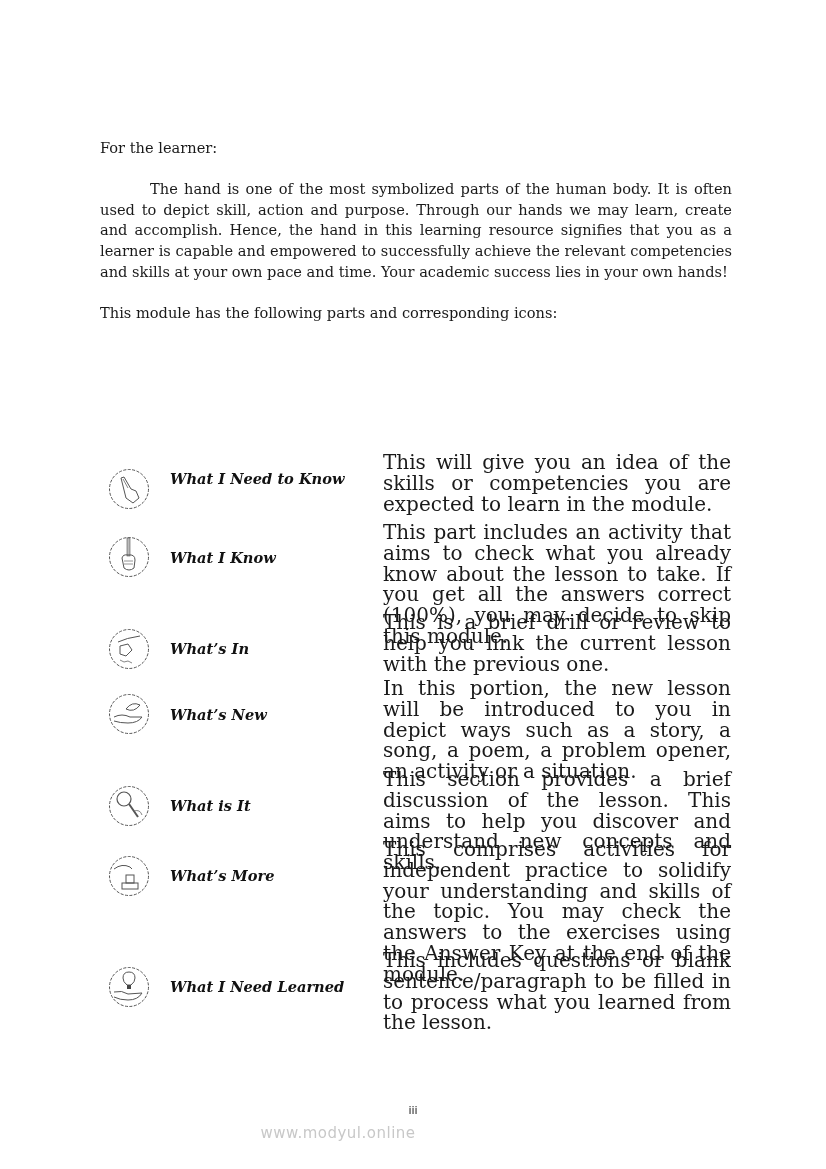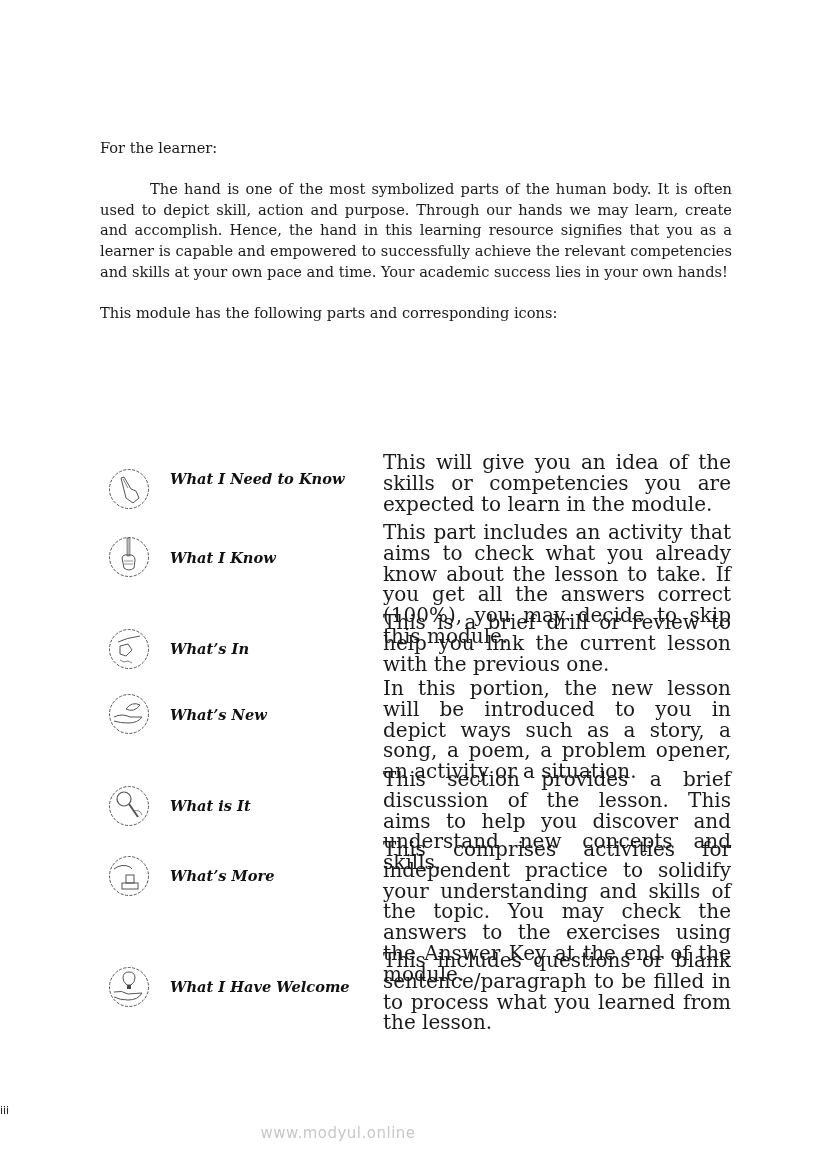--- a/index.html
+++ b/index.html
@@ -23,21 +23,21 @@
   .part .title {
     position: absolute; left: 70px; width: 190px;
     font-weight: bold; font-style: italic; font-size: 14.6px; line-height: 18px;
     color: #111;
   }
   .part .desc {
     position: absolute; left: 283px; width: 348px;
     font-size: 20px; line-height: 20.8px; text-align: justify; margin: 0;
   }
   .page-num {
-    position: absolute; left: 0; width: 826px; top: 1104px; text-align: left;
+    position: absolute; left: 0; width: 826px; top: 1104px; text-align: center;
     font-family: "DejaVu Sans", "Liberation Sans", sans-serif; font-size: 11px; color: #222;
   }
   .watermark {
     position: absolute; left: 0; width: 676px; top: 1124px; text-align: center;
     font-family: "DejaVu Sans", "Liberation Sans", sans-serif; font-size: 15px; color: #c8c8c8;
     letter-spacing: 0.5px;
   }
 </style>
 </head>
 <body>
@@ -132,19 +132,19 @@
 
   <div class="part" style="top:950px">
     <span class="icon" style="top:16px">
       <svg viewBox="0 0 42 42">
           <circle cx="21" cy="21" r="19.5" fill="none" stroke="#555" stroke-width="1" stroke-dasharray="3 1.5"></circle>
           <path d="M21 6 Q27 6 27 12 Q27 16 23 19 L19 19 Q15 16 15 12 Q15 6 21 6 Z" fill="none" stroke="#555" stroke-width="1"></path>
           <rect x="19" y="19" width="4" height="4" fill="#444"></rect>
           <path d="M6 26 Q14 24 20 28 L34 27 Q30 34 20 34 Q12 34 6 31" fill="none" stroke="#555" stroke-width="1"></path>
         </svg>
     </span>
-    <div class="title" style="top:28px">What I Have Welcome</div>
+    <div class="title" style="top:28px">What I Need Learned</div>
     <p class="desc" style="top:0px">This includes questions or blank sentence/paragraph to be filled in to process what you learned from the lesson.</p>
   </div>
 </div>
 
 <div class="page-num">iii</div>
 <div class="watermark">www.modyul.online</div>
 
 </body></html>

